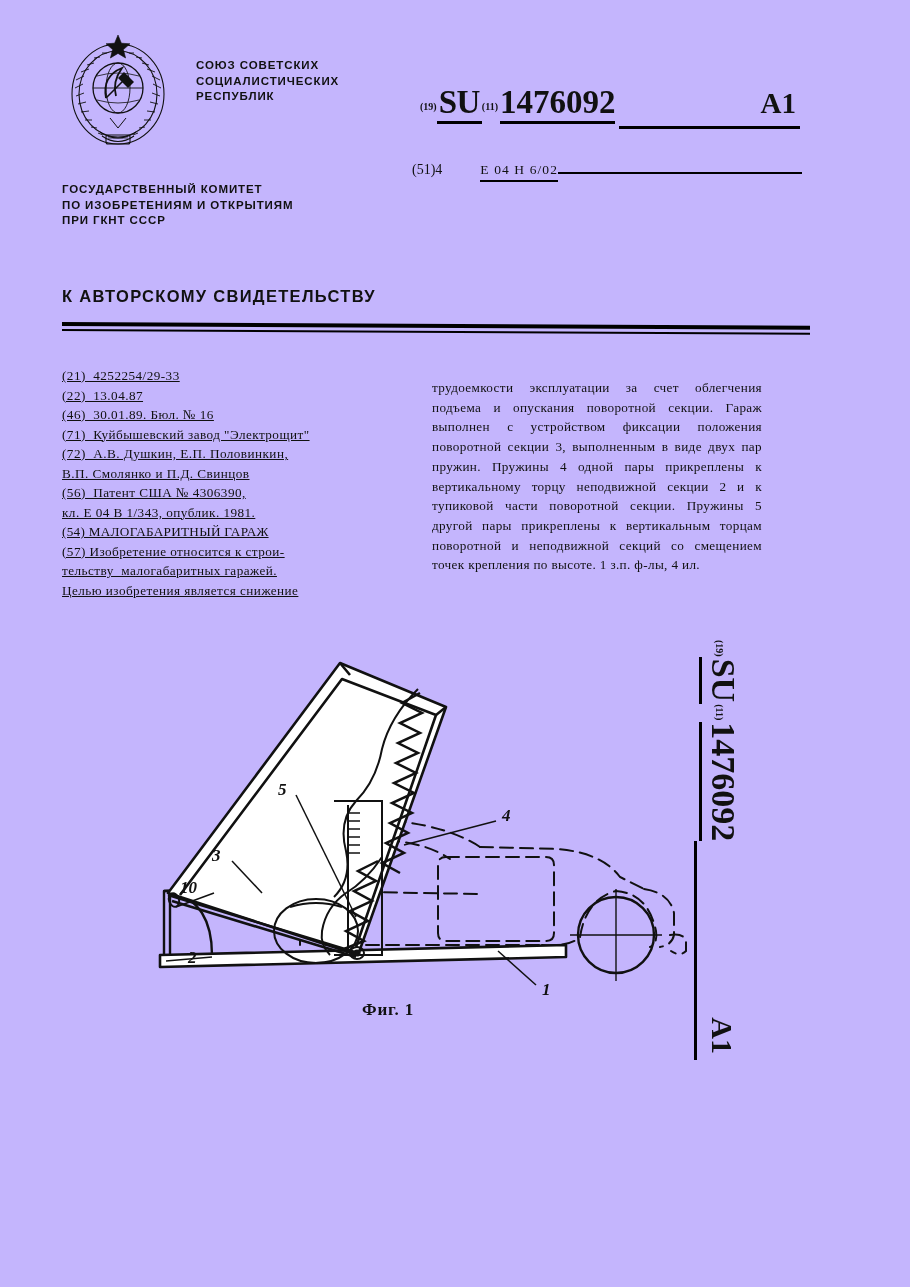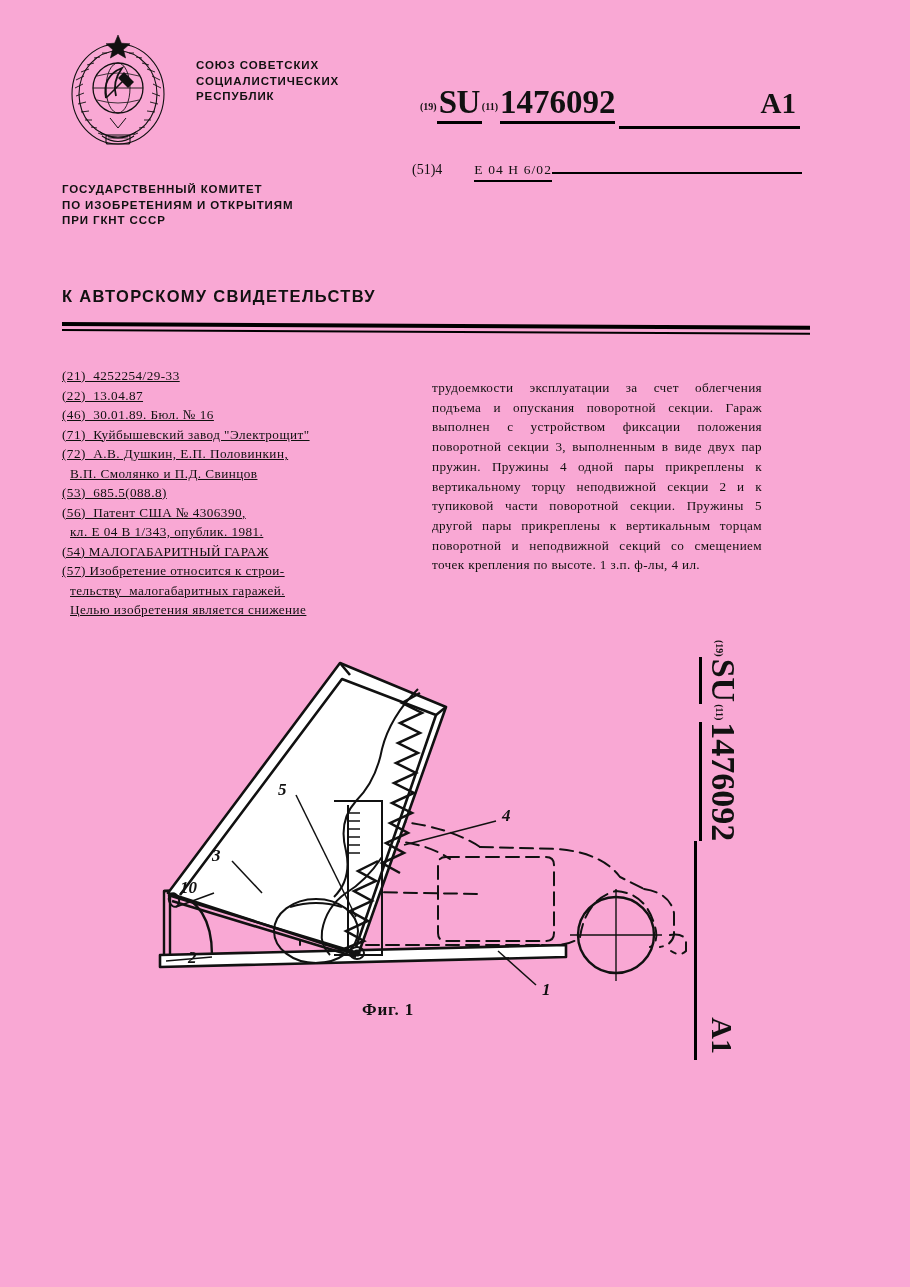--- a/index.html
+++ b/index.html
@@ -12,21 +12,21 @@
     height: 1287px;
     position: relative;
     font-family: "Liberation Sans", sans-serif;
     color: #111111;
     overflow: hidden;
   }
 
   .page {
     position: absolute;
     inset: 0;
-    background: #f9a8d4;
+    background: #c4b5fd;
   }
 
   
   .emblem-wrap {
     position: absolute;
     left: 62px;
     top: 32px;
     width: 112px;
     height: 118px;
   }
@@ -101,20 +101,21 @@
     position: absolute;
     left: 412px;
     top: 155px;
     width: 390px;
     display: flex;
     align-items: baseline;
   }
   .ipc-inid {
     font-family: "Liberation Serif", serif;
     font-size: 14px;
+    margin-right: 6px;
   }
   .ipc-code {
     font-family: "Liberation Serif", serif;
     font-size: 13.5px;
     letter-spacing: 1.1px;
     border-bottom: 2px solid #000;
     padding-bottom: 2px;
     margin-left: 32px;
   }
   .ipc-tail {
@@ -185,21 +186,21 @@
     left: 62px;
     top: 366px;
     width: 330px;
     font-family: "Liberation Serif", serif;
     font-size: 13.2px;
     line-height: 19.5px;
     letter-spacing: 0.45px;
     text-decoration: underline;
   }
   .biblio .ln { white-space: pre; }
-  .biblio .cont { white-space: pre; margin-left: 8px; }
+  .biblio .cont { white-space: pre; }
   .biblio .ttl { letter-spacing: 0.3px; }
 
   .abstract {
     position: absolute;
     left: 432px;
     top: 378px;
     width: 330px;
     font-family: "Liberation Serif", serif;
     font-size: 13.2px;
     line-height: 19.7px;
@@ -362,21 +363,20 @@
     <div class="r2"></div>
   </div>
 
   <div class="biblio">
     <div class="ln">(21)  4252254/29-33</div>
     <div class="ln">(22)  13.04.87</div>
     <div class="ln">(46)  30.01.89. Бюл. № 16</div>
     <div class="ln">(71)  Куйбышевский завод "Электрощит"</div>
     <div class="ln">(72)  А.В. Душкин, Е.П. Половинкин,</div>
     <div class="cont">В.П. Смолянко и П.Д. Свинцов</div>
-    <div class="ln">(53)  685.5(088.8)</div>
     <div class="ln">(56)  Патент США № 4306390,</div>
     <div class="cont">кл. Е 04 В 1/343, опублик. 1981.</div>
     <div class="ln ttl">(54) МАЛОГАБАРИТНЫЙ ГАРАЖ</div>
     <div class="ln">(57) Изобретение относится к строи-</div>
     <div class="cont">тельству  малогабаритных гаражей.</div>
     <div class="cont">Целью изобретения является снижение</div>
   </div>
 
   <div class="abstract">трудоемкости эксплуатации за счет облегчения подъема и опускания поворотной секции. Гараж выполнен с устройством фиксации положения поворотной секции 3, выполненным в виде двух пар пружин. Пружины 4 одной пары прикреплены к вертикальному торцу неподвижной секции 2 и к тупиковой части поворотной секции. Пружины 5 другой пары прикреплены к вертикальным торцам поворотной и неподвижной секций со смещением точек крепления по высоте. 1 з.п. ф-лы, 4 ил.</div>
 

